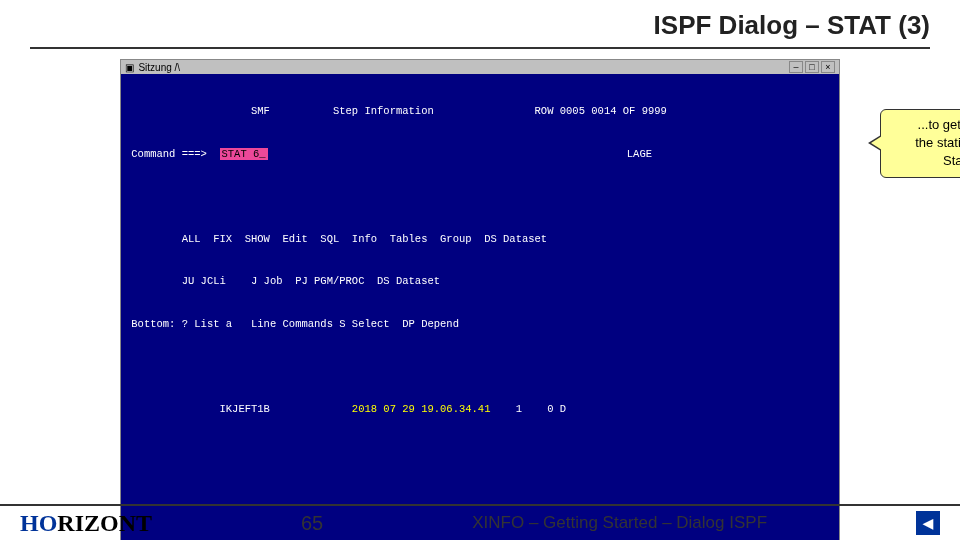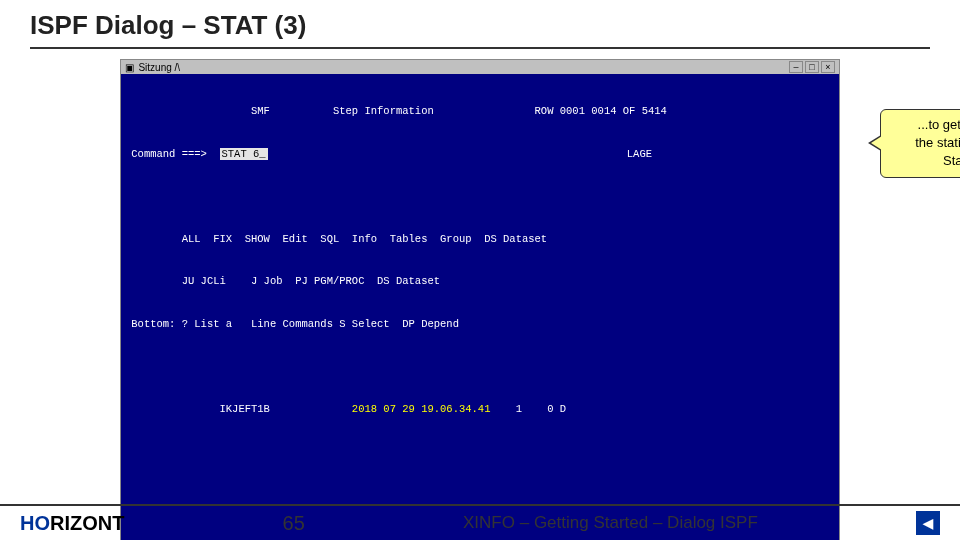--- a/index.html
+++ b/index.html
@@ -7,21 +7,21 @@
       width: 960px;
       height: 540px;
       background: #fff;
       font-family: Arial, sans-serif;
       overflow: hidden;
       position: relative;
     }
 
     
     #title-area {
-      text-align: left;
+      text-align: right;
       padding: 10px 0 6px 0;
       border-bottom: 2px solid #333;
       margin: 0 30px;
     }
     #title-area h1 {
       font-size: 26px;
       font-weight: bold;
       color: #222;
     }
 
@@ -89,21 +89,21 @@
     .term-line {
       display: block;
       white-space: pre;
     }
 
     .term-yellow { color: #ffff00; }
     .term-cyan { color: #00ffff; }
 
     
     .cmd-highlight {
-      background: #e5e5e5;
+      background: #ec4899;
       color: #000000;
       font-family: 'Courier New', Courier, monospace;
       font-size: 10.5px;
       padding: 0 2px;
     }
 
     
     .callout {
       position: absolute;
       background: #ffff99;
@@ -126,23 +126,24 @@
       right: 0;
       height: 36px;
       border-top: 2px solid #333;
       display: flex;
       align-items: center;
       justify-content: space-between;
       padding: 0 20px;
     }
 
     #bottom-bar .logo {
-      font-size: 20px;
+      font-size: 24px;
       font-weight: bold;
       color: #000;
+      font-family: Liberation Serif, serif;
     }
     #bottom-bar .logo span.ho { color: #003399; }
     #bottom-bar .logo span.rizont { color: #000; }
 
     #bottom-bar .page-num {
       font-size: 20px;
       color: #333;
     }
 
     #bottom-bar .footer-text {
@@ -175,21 +176,21 @@
           <span>Sitzung /\</span>
         </div>
         <div class="title-right">
           <div class="wintitle-btn">–</div>
           <div class="wintitle-btn">□</div>
           <div class="wintitle-btn">×</div>
         </div>
       </div>
 
       <div id="terminal-body">
-        <span class="term-line">                    SMF          Step Information                ROW 0001 0014 OF 5414</span>
+        <span class="term-line">                    SMF          Step Information                ROW 0005 0014 OF 9999</span>
         <span class="term-line"> Command ===&gt;  <span class="cmd-highlight">STAT 6_</span>                                                         LAGE</span>
         <span class="term-line"> </span>
         <span class="term-line">         ALL  FIX  SHOW  Edit  SQL  Info  Tables  Group  DS Dataset</span>
         <span class="term-line">         JU JCLi    J Job  PJ PGM/PROC  DS Dataset</span>
         <span class="term-line"> Bottom: ? List a   Line Commands S Select  DP Depend</span>
         <span class="term-line"> </span>
         <span class="term-line">               IKJEFT1B             <span class="term-yellow">2018 07 29 19.06.34.41</span>    1    0 D</span>
         
         
         

